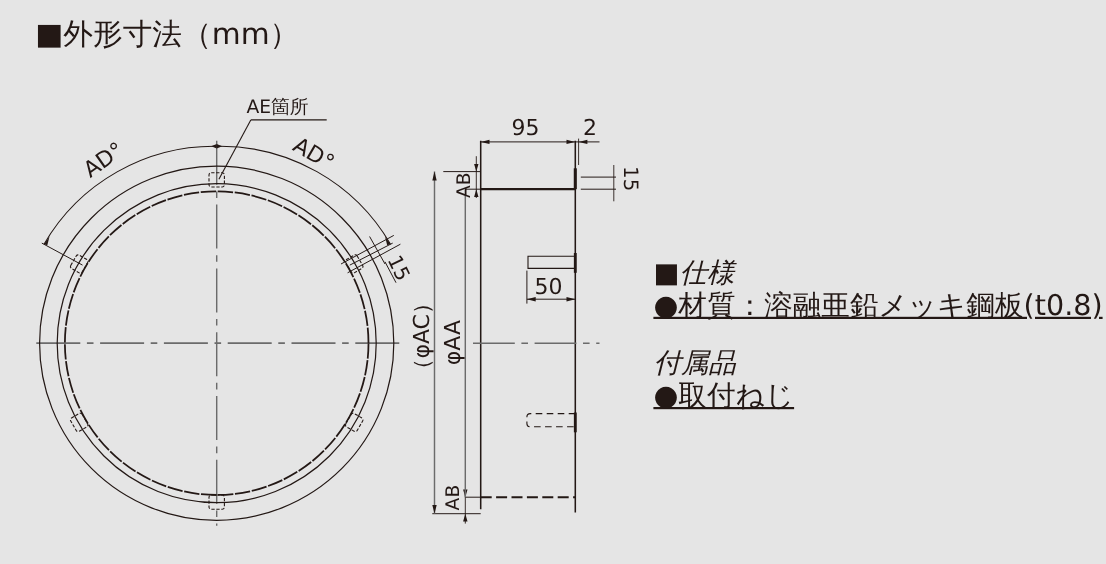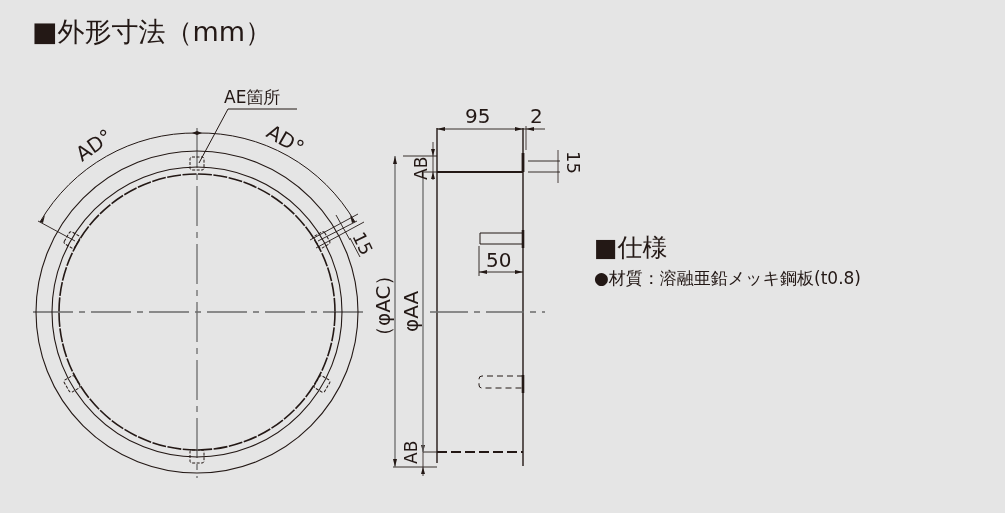--- a/index.html
+++ b/index.html
@@ -17,22 +17,22 @@
       letter-spacing: 0px;
       white-space: nowrap;
       text-align: center;
     }
     .drawing { position: absolute; left: 0; top: 0; }
     .drawing text { font-family: "DejaVu Sans", "Liberation Sans", sans-serif; fill: #231815; }
     .spec {
       position: absolute; left: 594px; top: 231px;
       white-space: nowrap;
     }
-    .spec .h { font-size: 25px; line-height: 34px; }
-    .spec .item { font-size: 17px; line-height: 26px; }
+    .spec .h { font-size: 25px; line-height: 34px; font-style: italic; }
+    .spec .item { font-size: 26px; line-height: 26px; text-decoration: underline; }
     .spec .gap { height: 22px; }
   </style>
 </head>
 <body>
 
 <div class="title">■外形寸法（mm）</div>
 
 <svg class="drawing" width="1005" height="513" viewBox="0 0 1005 513">
 
   <g fill="none" stroke="#231815">
@@ -143,13 +143,15 @@
   <text x="427" y="180" font-size="17" transform="rotate(-90 427 180)">AB</text>
   <text x="417" y="464" font-size="17" transform="rotate(-90 417 464)">AB</text>
   <text x="390" y="346" font-size="20" transform="rotate(-90 390 346)">（φAC）</text>
   <text x="418" y="332" font-size="20" transform="rotate(-90 418 332)">φAA</text>
 </svg>
 
 <div class="spec">
   <div class="h">■仕様</div>
   <div class="item">●材質：溶融亜鉛メッキ鋼板(t0.8)</div>
   <div class="gap"></div>
+  <div class="h">付属品</div>
+  <div class="item">●取付ねじ</div>
 </div>
 
 </body></html>

